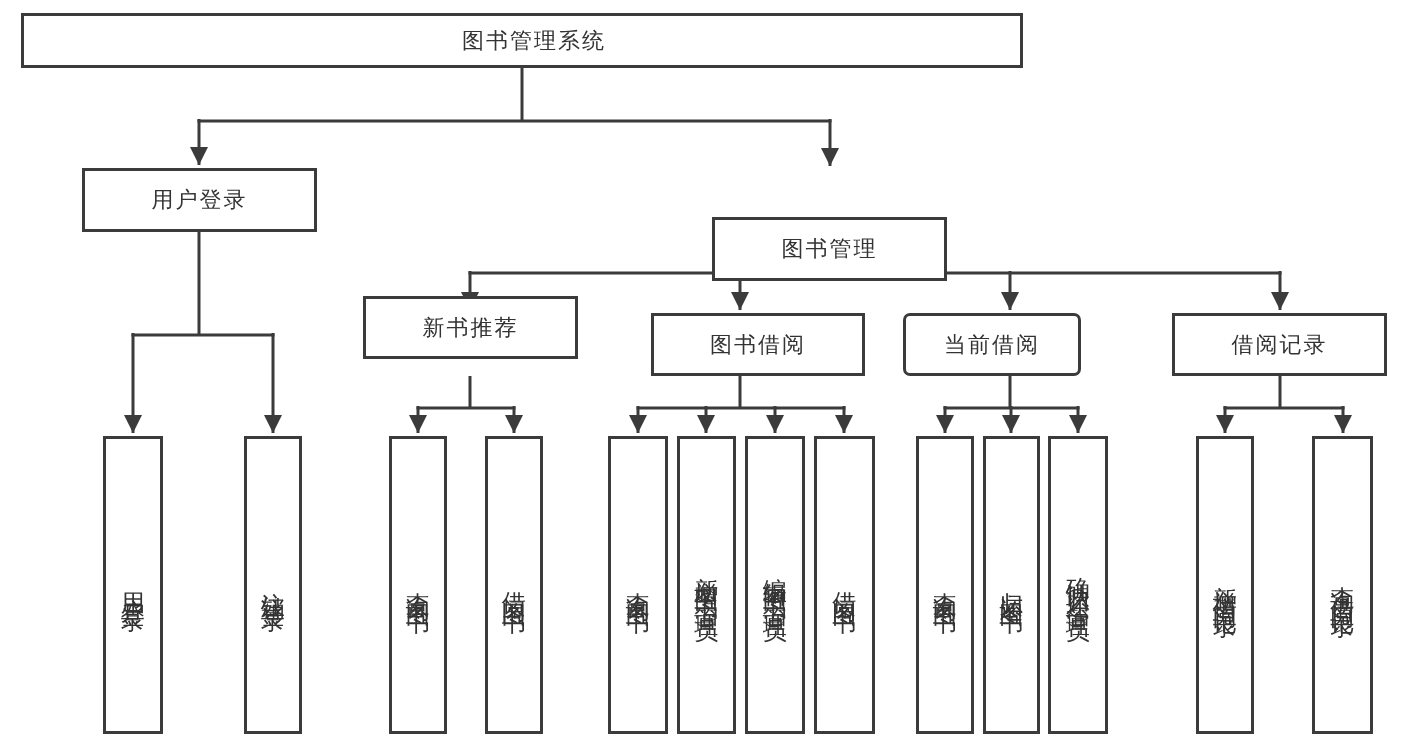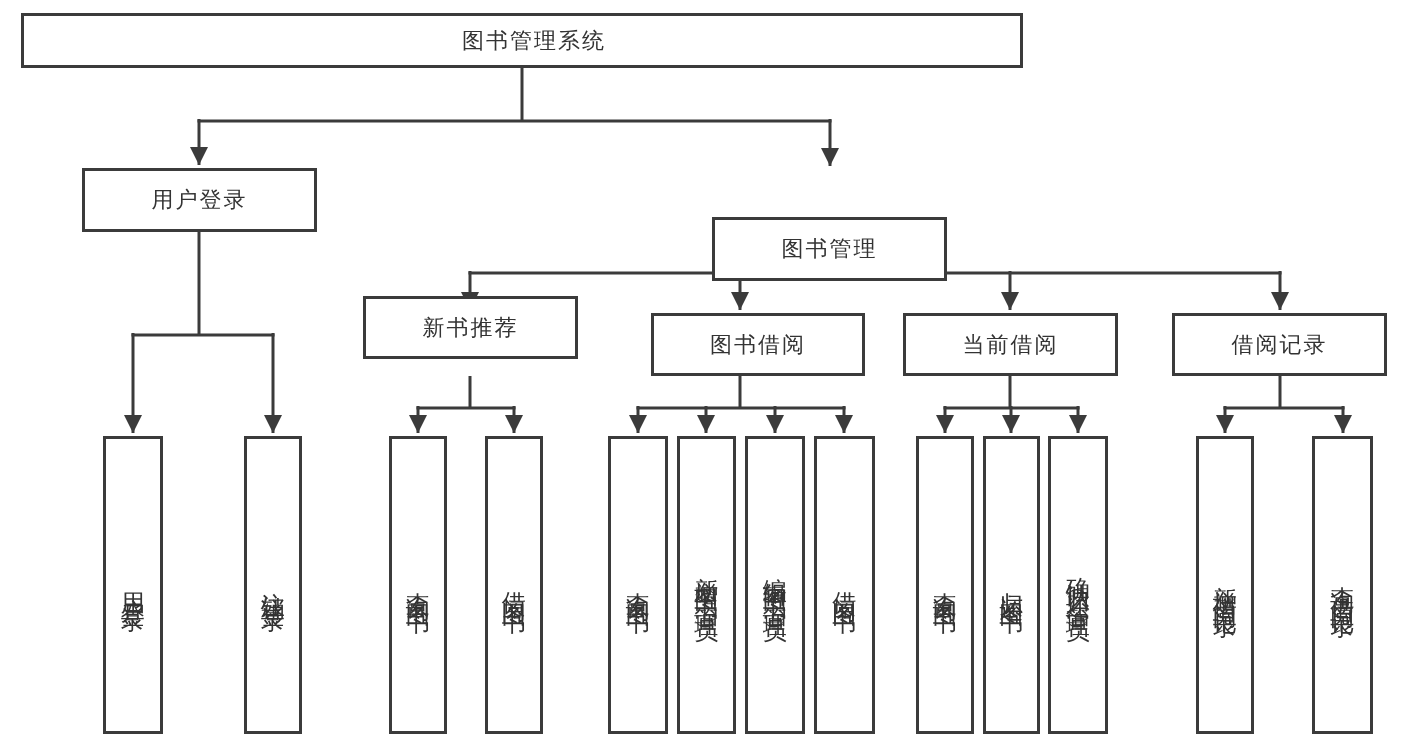--- a/index.html
+++ b/index.html
@@ -23,21 +23,21 @@
     font-size:24px; letter-spacing:6px; line-height:1.15;
   }
   
   .b-l2-0 { left:82px;  top:168px; width:235px; height:64px; }
   .b-l2-1 { left:712px; top:169px; width:235px; height:64px;margin-top:48px; }
   
   .b-root { left:21px; top:13px; width:1002px; height:55px; }
   
   .b-l3-0 { left:363px;  top:296px; width:215px; height:63px; }
   .b-l3-1 { left:651px;  top:313px; width:214px; height:63px; }
-  .b-l3-2 { left:903px;  top:313px; width:215px; height:63px; }
+  .b-l3-2 { left:903px;  top:313px; width:178px; height:63px;border-radius:7px; }
   .b-l3-3 { left:1172px; top:313px; width:215px; height:63px; }
   
   .b-login-0   { left:103px;  width:60px; }
   .b-login-1   { left:244px;  width:58px; }
   .b-newbook-0 { left:389px;  width:58px; }
   .b-newbook-1 { left:485px;  width:58px; }
   .b-borrow-0  { left:608px;  width:60px; }
   .b-borrow-1  { left:677px;  width:59px; }
   .b-borrow-2  { left:745px;  width:60px; }
   .b-borrow-3  { left:814px;  width:61px; }

